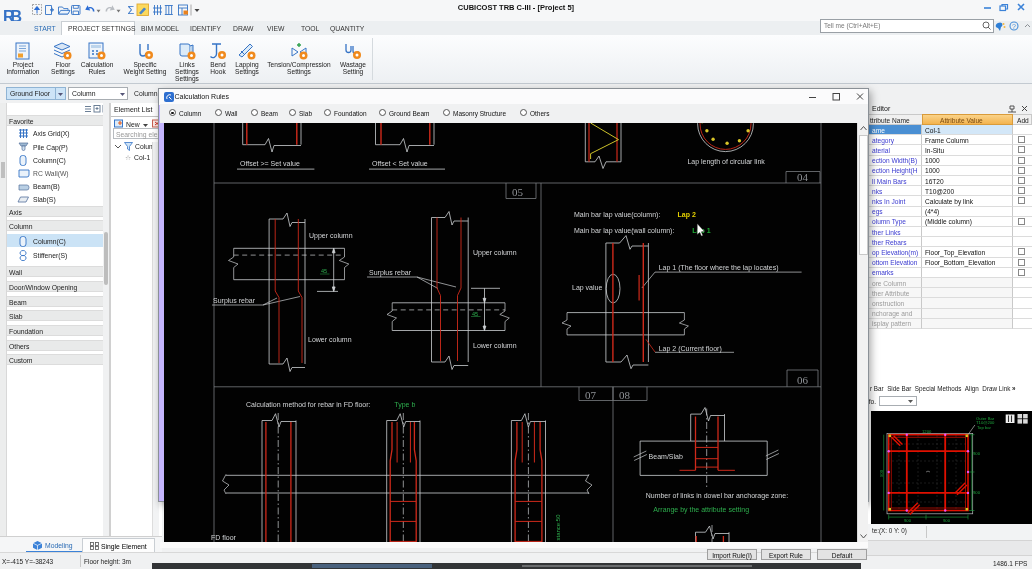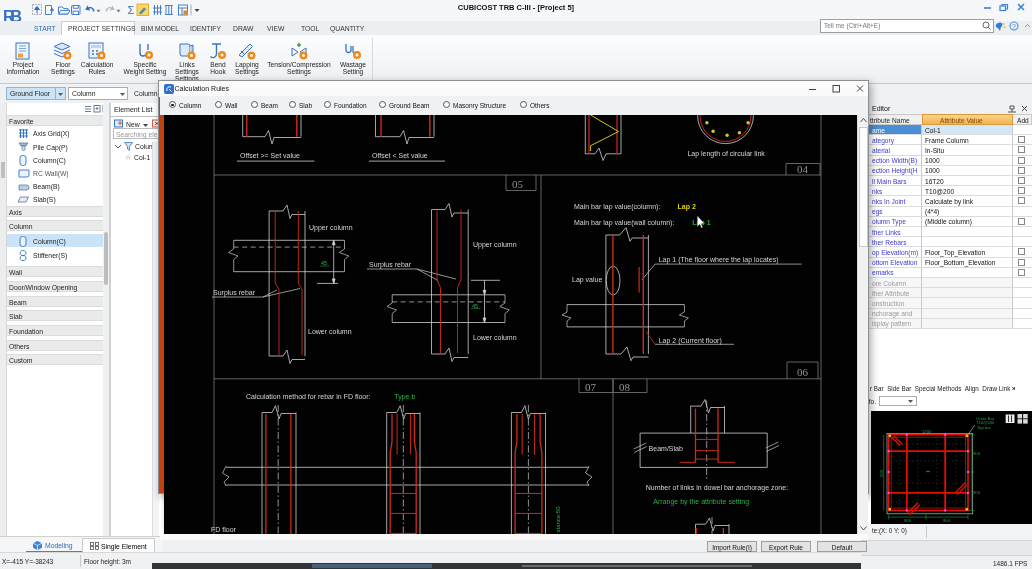--- a/index.html
+++ b/index.html
@@ -561,21 +561,21 @@
   <div class="abs" style="left:0;top:421px;width:171px;height:16px;background:#f2f3f4;">
     <span class="tx" style="left:11px;top:3px;font-size:6.3px;">te:(X: 0 Y: 0)</span>
     <div class="abs" style="left:65px;top:2px;width:1px;height:12px;background:#c8c8c8;"></div>
   </div>
   <div class="abs" style="left:0;top:437px;width:171px;height:16px;background:#e8e9ea;border-top:1px solid #d4d4d4;border-bottom:1px solid #d4d4d4;box-sizing:border-box;"></div>
   <div class="abs" style="left:0;top:453px;width:171px;height:16px;background:#f0f1f2;">
     <span class="tx" style="left:132px;top:4px;font-size:6.5px;">1486.1 FPS</span>
   </div>
 </div>
 
-<div class="abs" id="dialog" style="left:158px;top:80px;width:711px;height:414px;background:#c2410c;border:1px solid #8a9096;box-sizing:border-box;box-shadow:2px 3px 8px rgba(0,0,0,0.35);font-size:6.5px;color:#111;">
+<div class="abs" id="dialog" style="left:158px;top:88px;width:711px;height:414px;background:#c4b5fd;border:1px solid #8a9096;box-sizing:border-box;box-shadow:2px 3px 8px rgba(0,0,0,0.35);font-size:6.5px;color:#111;">
   <div class="abs" style="left:0;top:0;width:709px;height:16px;background:#fbfbfc;"></div>
   <svg class="abs" style="left:5px;top:3px;" width="10" height="10" viewBox="0 0 10 10">
         <rect x="0" y="0" width="10" height="10" rx="2" fill="#2e6fd0"></rect>
         <path d="M3 7 a3 3 0 0 1 4 -4 M5 5 l2.5 2.5" stroke="#fff" stroke-width="1" fill="none"></path>
       </svg>
   <div class="tx" style="left:15.5px;top:4px;font-size:7px;">Calculation Rules</div>
   <svg class="abs" style="left:648px;top:4px;" width="60" height="8" viewBox="0 0 60 8">
     <path d="M2 4.5 h7" stroke="#444" stroke-width="1"></path>
     <rect x="26" y="0.5" width="6.5" height="6.5" fill="none" stroke="#444" stroke-width="1"></rect>
     <path d="M50 0.5 l6 6 m0 -6 l-6 6" stroke="#444" stroke-width="1"></path>

